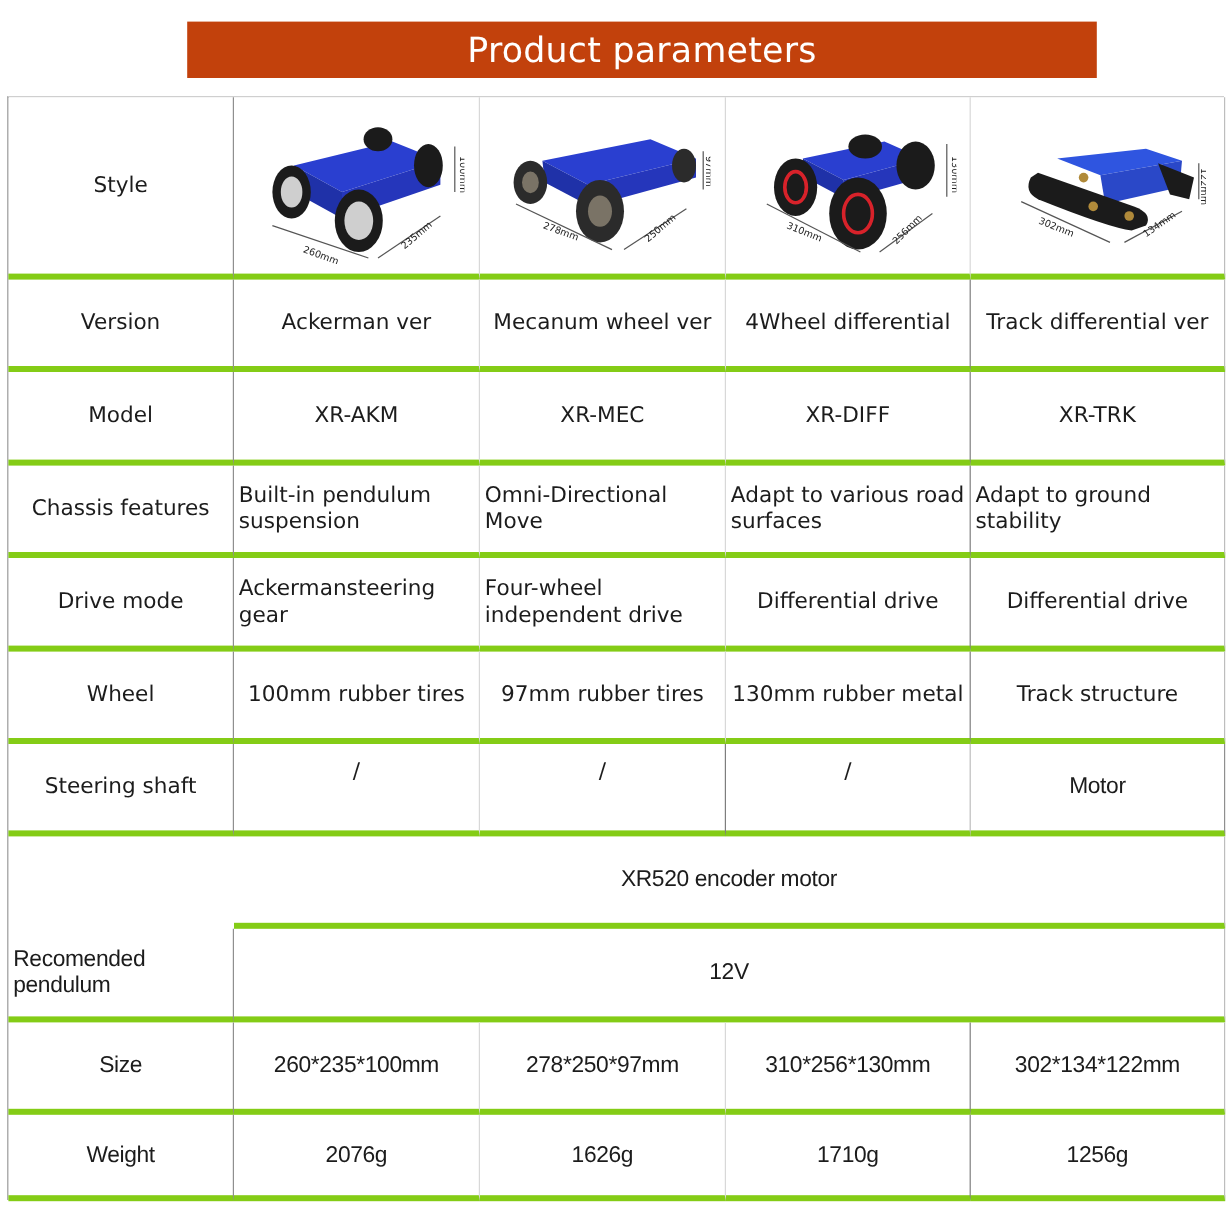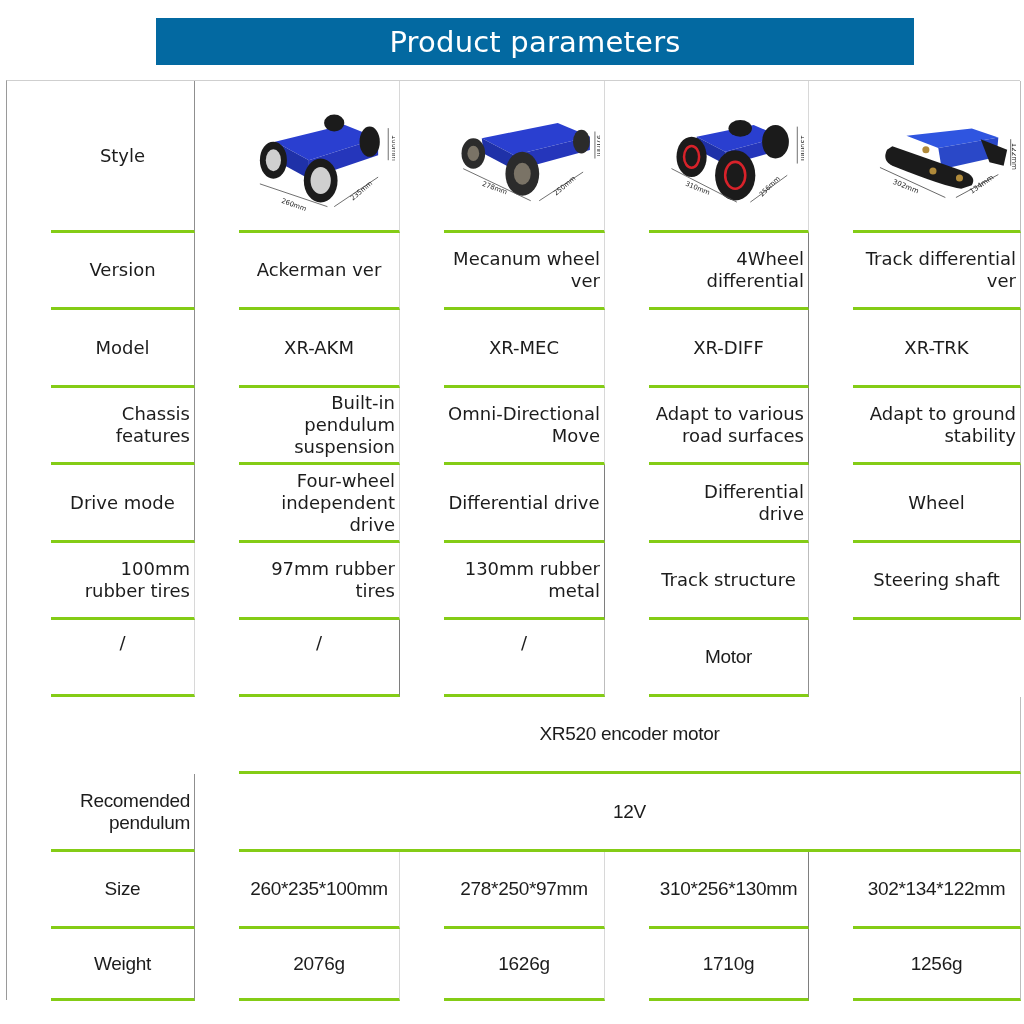--- a/index.html
+++ b/index.html
@@ -1,38 +1,37 @@
 <!DOCTYPE html>
 <html><head>
 <meta charset="utf-8">
 <style>
   * { box-sizing: border-box; margin: 0; padding: 0; }
   html, body { width: 1024px; height: 1024px; background: #ffffff; overflow: hidden; }
   body { position: relative; font-family: "Liberation Sans", "DejaVu Sans", sans-serif; color: #1a1a1a; }
 
   .banner {
     position: absolute; left: 156px; top: 18px; width: 758px; height: 47px;
-    background: #0369a1; color: #ffffff;
+    background: #c2410c; color: #ffffff;
     display: flex; align-items: center; justify-content: center;
     font-family: "DejaVu Sans", sans-serif; font-size: 29px; letter-spacing: 0.2px;
   }
 
   .grid {
     position: absolute; left: 6px; top: 80px; width: 1014px; height: 920px;
     display: grid;
     grid-template-columns: 188px 205px 205px 204px 212px;
     grid-template-rows: 152px 77px 78px 77px 78px 77px 77px 77px 78px 77px 72px;
     border-top: 1px solid #cfcfcf; border-left: 1px solid #9a9a9a;
   }
   .cell {
-    border-right: 1px solid #d8d8d8; border-bottom: 3px solid #84cc16;
-    display: flex; align-items: center; justify-content: center; text-align: right;
+    border-right: 1px solid #d8d8d8; border-bottom: 5px solid #84cc16;
+    display: flex; align-items: center; justify-content: center; text-align: left;
     font-size: 18px; line-height: 22px; padding: 0 4px; color: #1c1c1c;
     font-family: "DejaVu Sans", sans-serif;
-    margin-left: 44px;
   }
   .cell.label { border-right: 1px solid #8f8f8f; font-size: 18px; }
   .cell.c2 { border-right: 1px solid #7e7e7e; }
   .cell.last { border-right: 1px solid #bdbdbd; }
   .cell.span4 { grid-column: 2 / span 4; border-right: 1px solid #bdbdbd; }
   .cell.top-shift { align-items: flex-start; padding-top: 12px; }
   .cell.narrow { font-family: Liberation Sans, sans-serif; font-size: 19px; letter-spacing: -0.3px; }
 
   
   .car { position: relative; width: 180px; height: 130px; }
@@ -142,20 +141,21 @@
   <div class="cell c2">XR-DIFF</div>
   <div class="cell last">XR-TRK</div>
 
   <div class="cell label">Chassis features</div>
   <div class="cell">Built-in pendulum suspension</div>
   <div class="cell">Omni-Directional Move</div>
   <div class="cell c2">Adapt to various road surfaces</div>
   <div class="cell last">Adapt to ground stability</div>
 
   <div class="cell label">Drive mode</div>
+  <div class="cell">Ackermansteering gear</div>
   <div class="cell">Four-wheel independent drive</div>
   <div class="cell c2">Differential drive</div>
   <div class="cell last">Differential drive</div>
 
   <div class="cell label">Wheel</div>
   <div class="cell">100mm rubber tires</div>
   <div class="cell">97mm rubber tires</div>
   <div class="cell c2">130mm rubber metal</div>
   <div class="cell last">Track structure</div>
 

